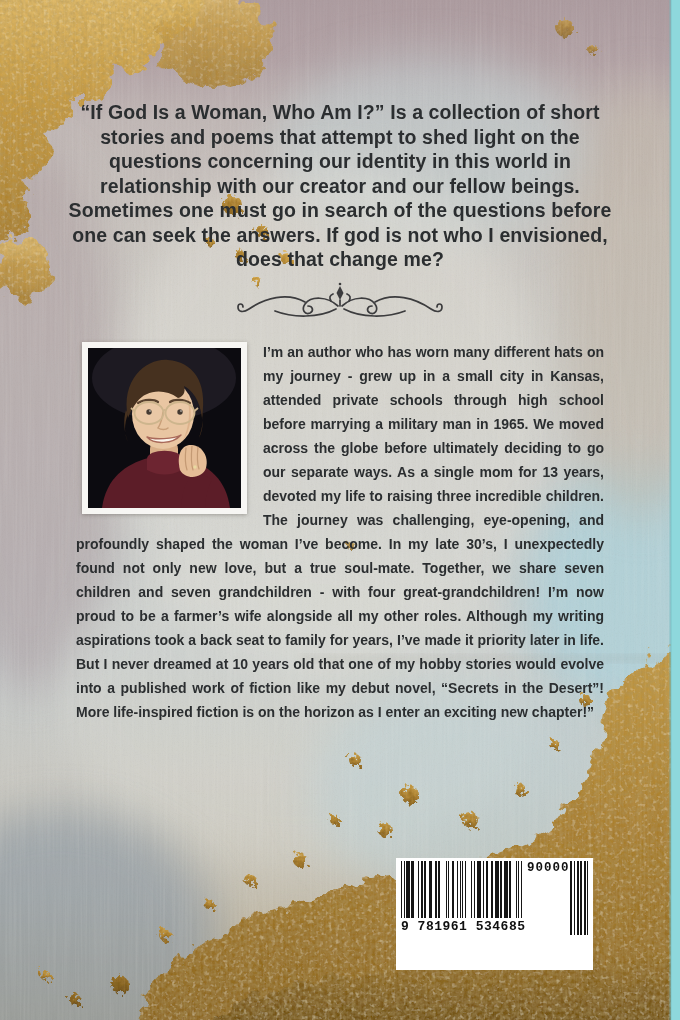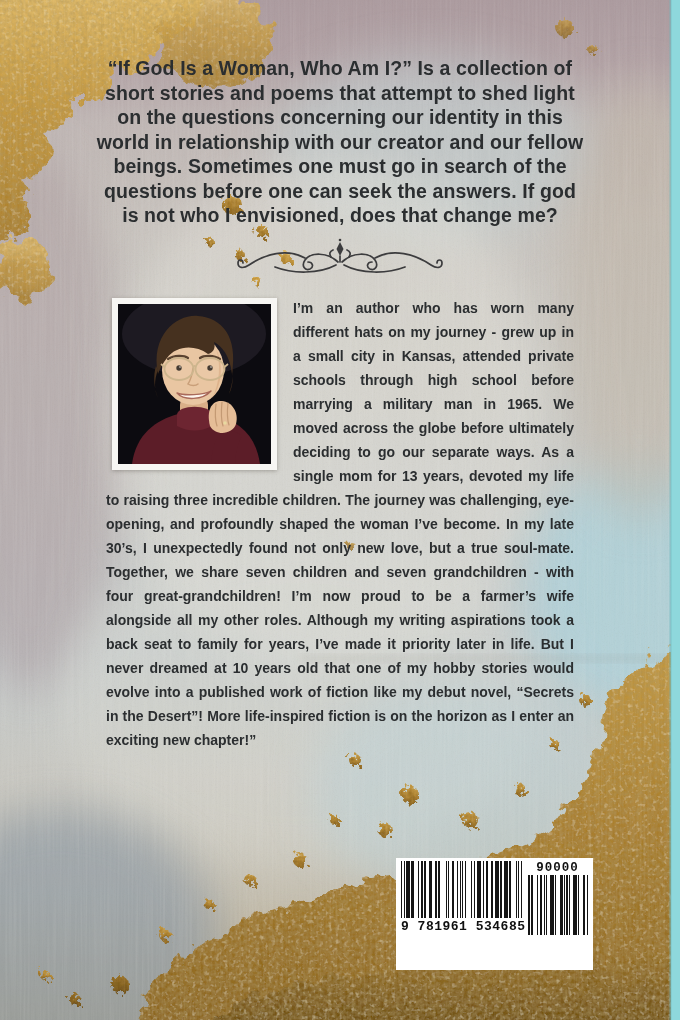--- a/index.html
+++ b/index.html
@@ -3,22 +3,23 @@
 <meta charset="utf-8">
 <style>
   html,body { margin:0; padding:0; }
   body { width:680px; height:1020px; overflow:hidden; background:#777; }
   .cover {
     position:relative; width:680px; height:1020px; overflow:hidden;
     font-family:"Liberation Sans", sans-serif; background:#c6c3bd;
   }
   .bg { position:absolute; inset:0; display:block; }
   .content {
-    position:absolute; inset:0; padding:56px 106px 0; box-sizing:border-box;
+    position:absolute; inset:0; padding:56px 76px 0; box-sizing:border-box;
     color:#2b2e30;
+    margin-top:44px;
   }
   .synopsis {
     margin:0 -10px; font-size:19.5px; line-height:24.5px; font-weight:bold;
     text-align:center; letter-spacing:0.1px;
   }
   .flourish-wrap { width:210px; height:44px; margin:10px auto 14px; }
   .flourish-wrap svg { display:block; width:100%; height:100%; }
   .bio-block { font-size:14px; line-height:24px; font-weight:bold; text-align:justify; }
   .photo-frame {
     float:left; width:153px; height:160px; padding:6px; background:#f7f6f3;
@@ -30,21 +31,21 @@
     background:#ffffff; box-sizing:border-box; padding:2px 5px 0;
     font-family:"Liberation Mono", monospace; color:#101010;
   }
   .isbn-line {
     font-size:12.5px; font-weight:bold; text-align:center; letter-spacing:0.6px;
     white-space:nowrap; line-height:16px; height:16px;
   }
   .bars-row { display:flex; height:74px; margin-top:1px; }
   .main-col { width:121px; display:flex; flex-direction:column; }
   .main-bars { flex:1; width:100%; }
-  .addon-col { flex:1; margin-left:5px; display:flex; flex-direction:column; }
+  .addon-col { flex:1; margin-left:5px; display:flex; flex-direction:row; }
   .price-line { font-size:12.5px; font-weight:bold; text-align:center; line-height:14px; height:14px; letter-spacing:1px; }
   .addon-bars { flex:1; width:100%; }
   .digits-line { font-size:13px; font-weight:bold; white-space:nowrap; line-height:17px; letter-spacing:0.5px; }
 </style>
 </head>
 <body>
 
 <div class="cover">
 
   <svg class="bg" width="680" height="1020" viewBox="0 0 680 1020" aria-hidden="true">

